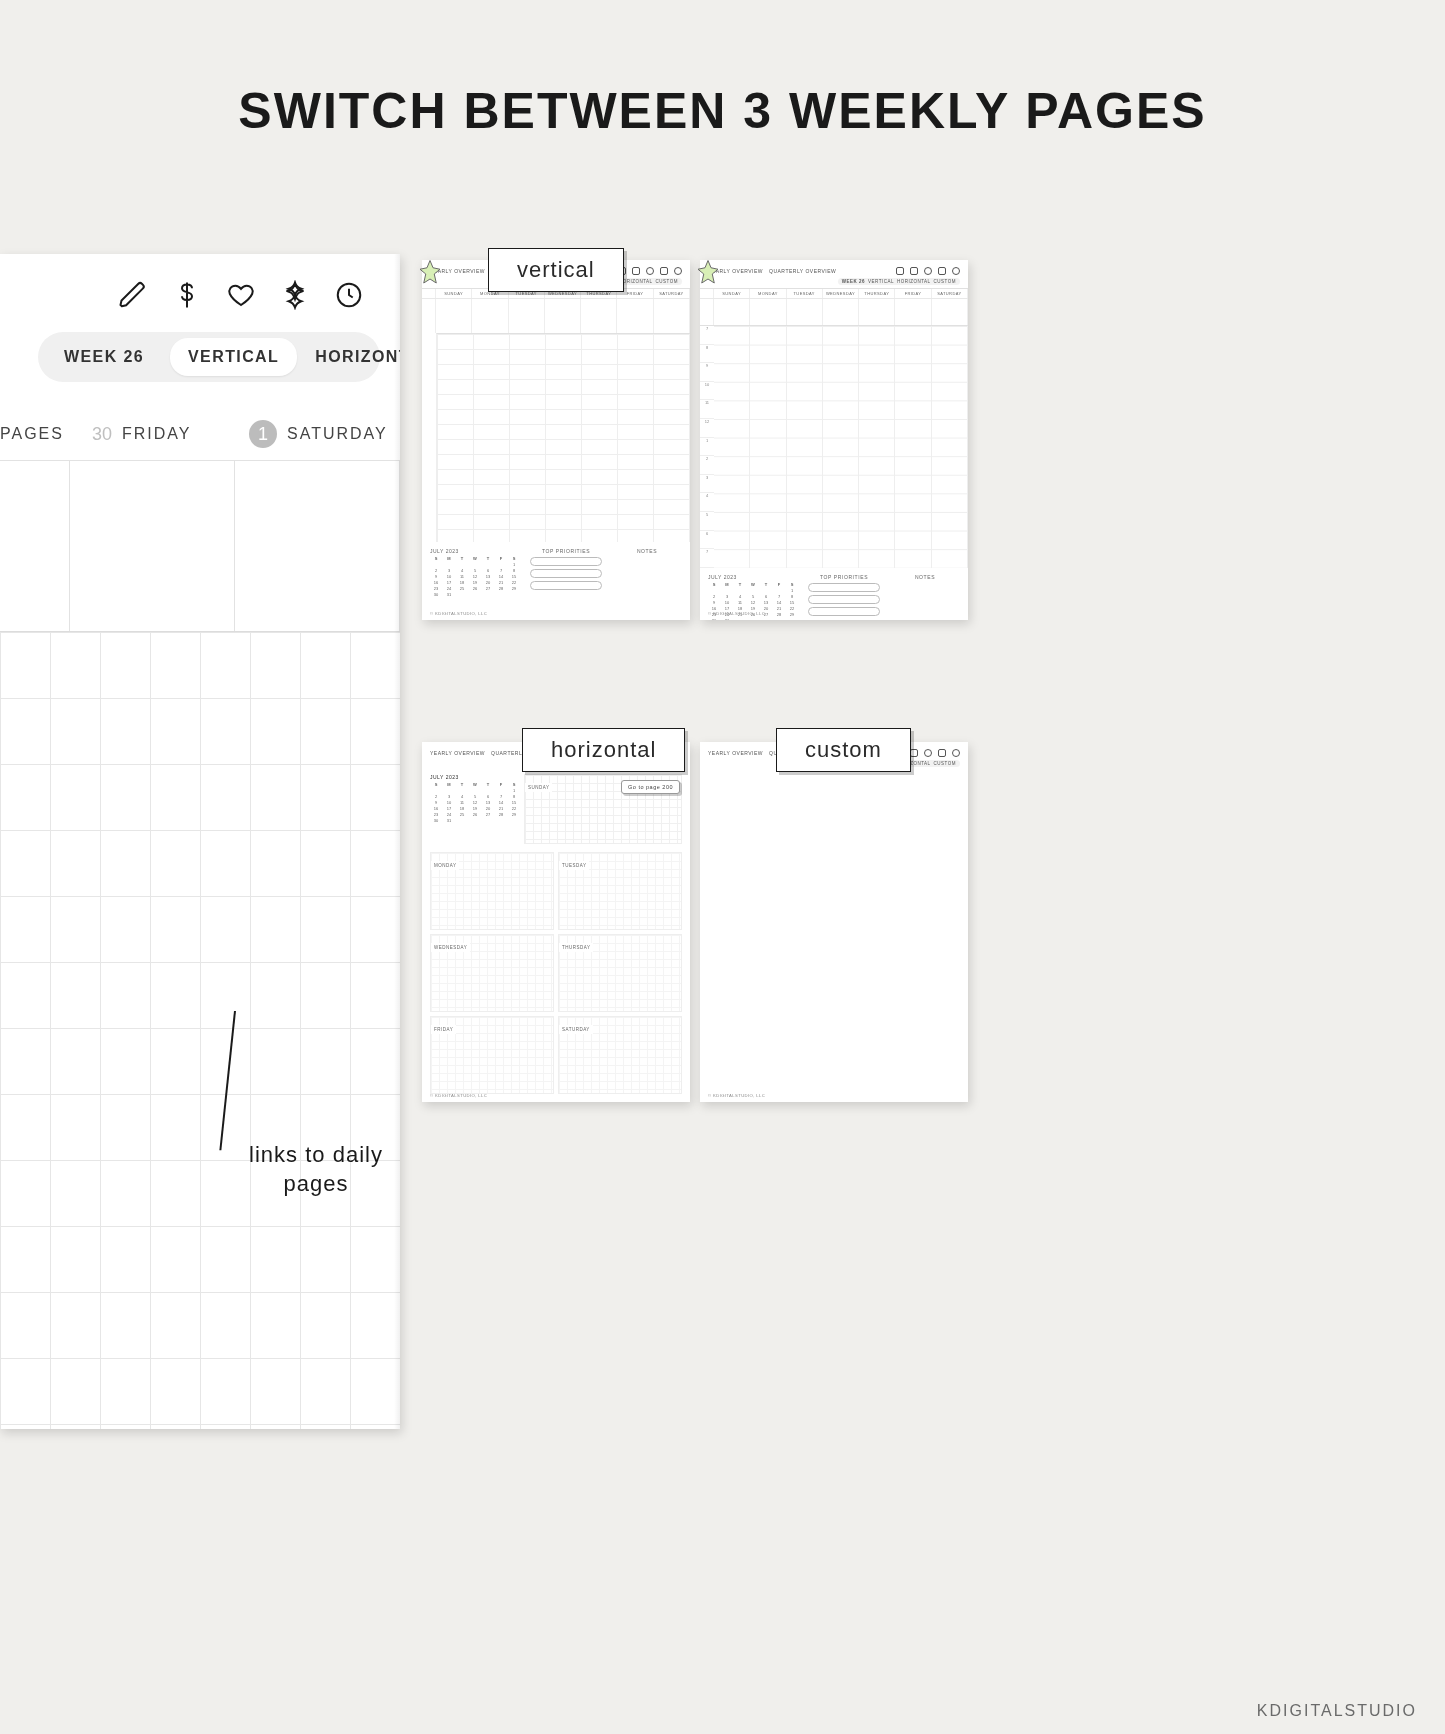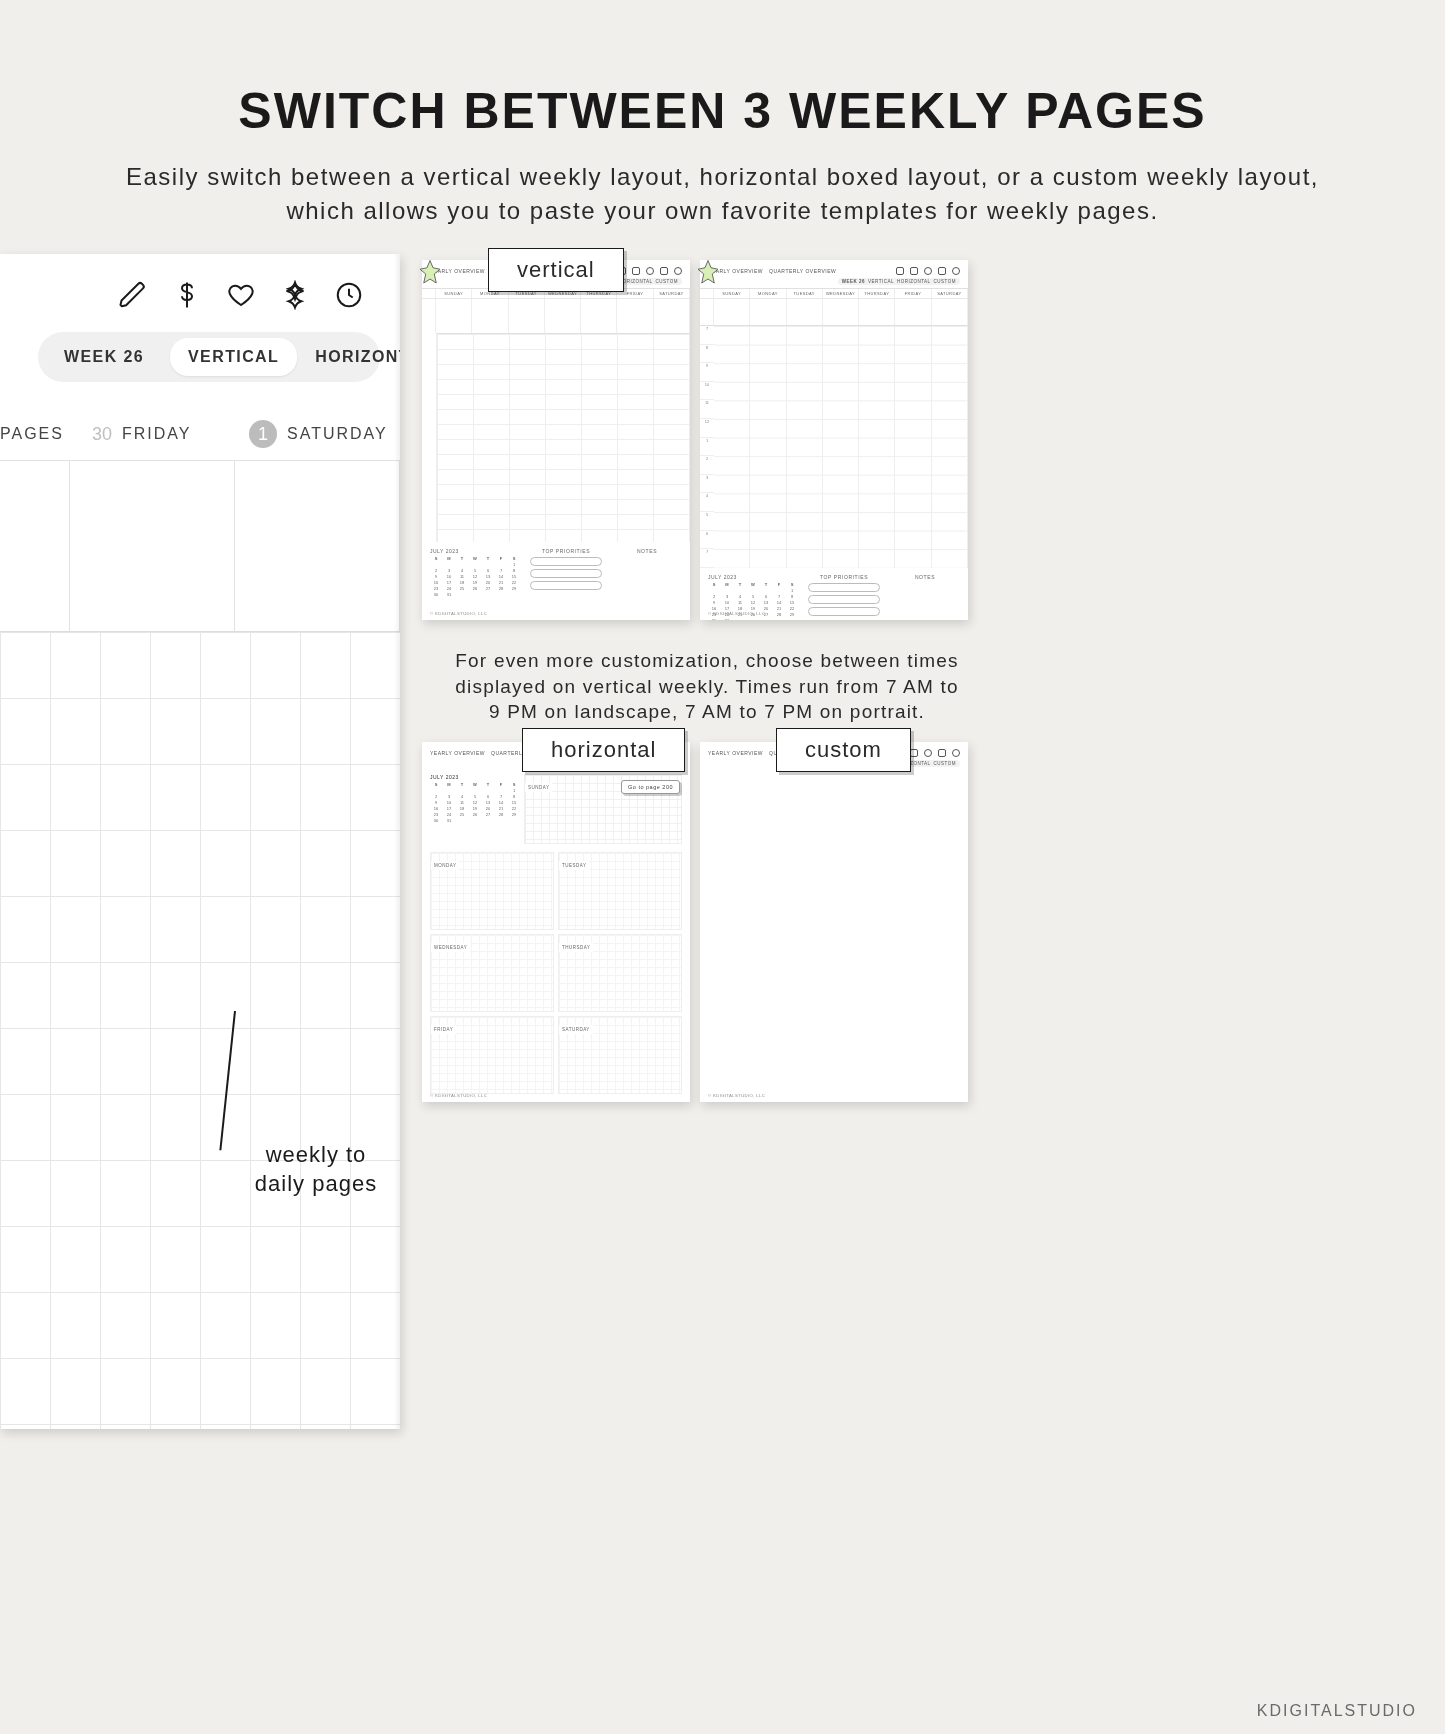--- a/index.html
+++ b/index.html
@@ -292,21 +292,20 @@
     position:absolute; right:28px; bottom:14px;
     font-size:16px; letter-spacing:2px; color:#6a6a6a;text-align:right;
   }
 </style>
 </head>
 <body>
 
 <div class="canvas">
 
   <div class="main-title">SWITCH BETWEEN 3 WEEKLY PAGES</div>
-  <div class="main-subtitle">Easily switch between a vertical weekly layout, horizontal boxed layout, or a custom weekly layout, which allows you to paste your own favorite templates for weekly pages.</div>
 
   <div class="big-planner">
     <div class="bp-icons">
       <svg class="icon" viewBox="0 0 24 24">
           <path d="M3 21l3.5-.8L20 6.7a2 2 0 0 0 0-2.8l-.9-.9a2 2 0 0 0-2.8 0L2.8 16.5 2 20z"></path>
         </svg>
       <svg class="icon" viewBox="0 0 24 24">
           <path d="M12 2v20M16 6.5c0-1.9-1.8-3-4-3s-4 1-4 3 1.8 2.6 4 3.2 4 1.2 4 3.3-1.8 3-4 3-4-1.1-4-3"></path>
         </svg>
       <svg class="icon" viewBox="0 0 24 24">
@@ -343,21 +342,21 @@
     </div>
 
     <div class="bp-topgrid">
       <div></div>
         <div></div>
         <div></div>
     </div>
 
     <div style="position:relative;">
       <div class="link-arrow"></div>
-      <div class="link-label">weekly to daily pages</div>
+      <div class="link-label">links to daily pages</div>
     </div>
 
     <div class="bp-grid"></div>
     <div class="bp-rightshade"></div>
   </div>
 
   <div class="star-badge" style="left:415px; top:258px;">
     <svg viewBox="0 0 24 24">
         <path d="M12 2l2.4 5.8L20 9l-4.6 3.8L17 20l-5-3.2L7 20l1.6-7.2L4 9l5.6-1.2z" fill="#d8efb6" stroke="#6a6a6a" stroke-width="0.8"></path>
       </svg>
@@ -610,21 +609,20 @@
       </div>
       <div>
         <div class="notes-title">NOTES</div>
       </div>
     </div>
     <div class="mini-footer">© KDIGITALSTUDIO, LLC</div>
   </div>
 
   <div class="tag vertical">vertical</div>
 
-  <div class="mid-para">For even more customization, choose between times displayed on vertical weekly. Times run from 7 AM to 9 PM on landscape, 7 AM to 7 PM on portrait.</div>
 
   <div class="thumb t3">
     <div class="mini-header">
       <div class="mh-left">
         <span>YEARLY OVERVIEW</span>
         <span>QUARTERLY OVERVIEW</span>
       </div>
       <div class="mh-right">
         <span class="mini-icon"></span>
         <span class="mini-icon"></span>

